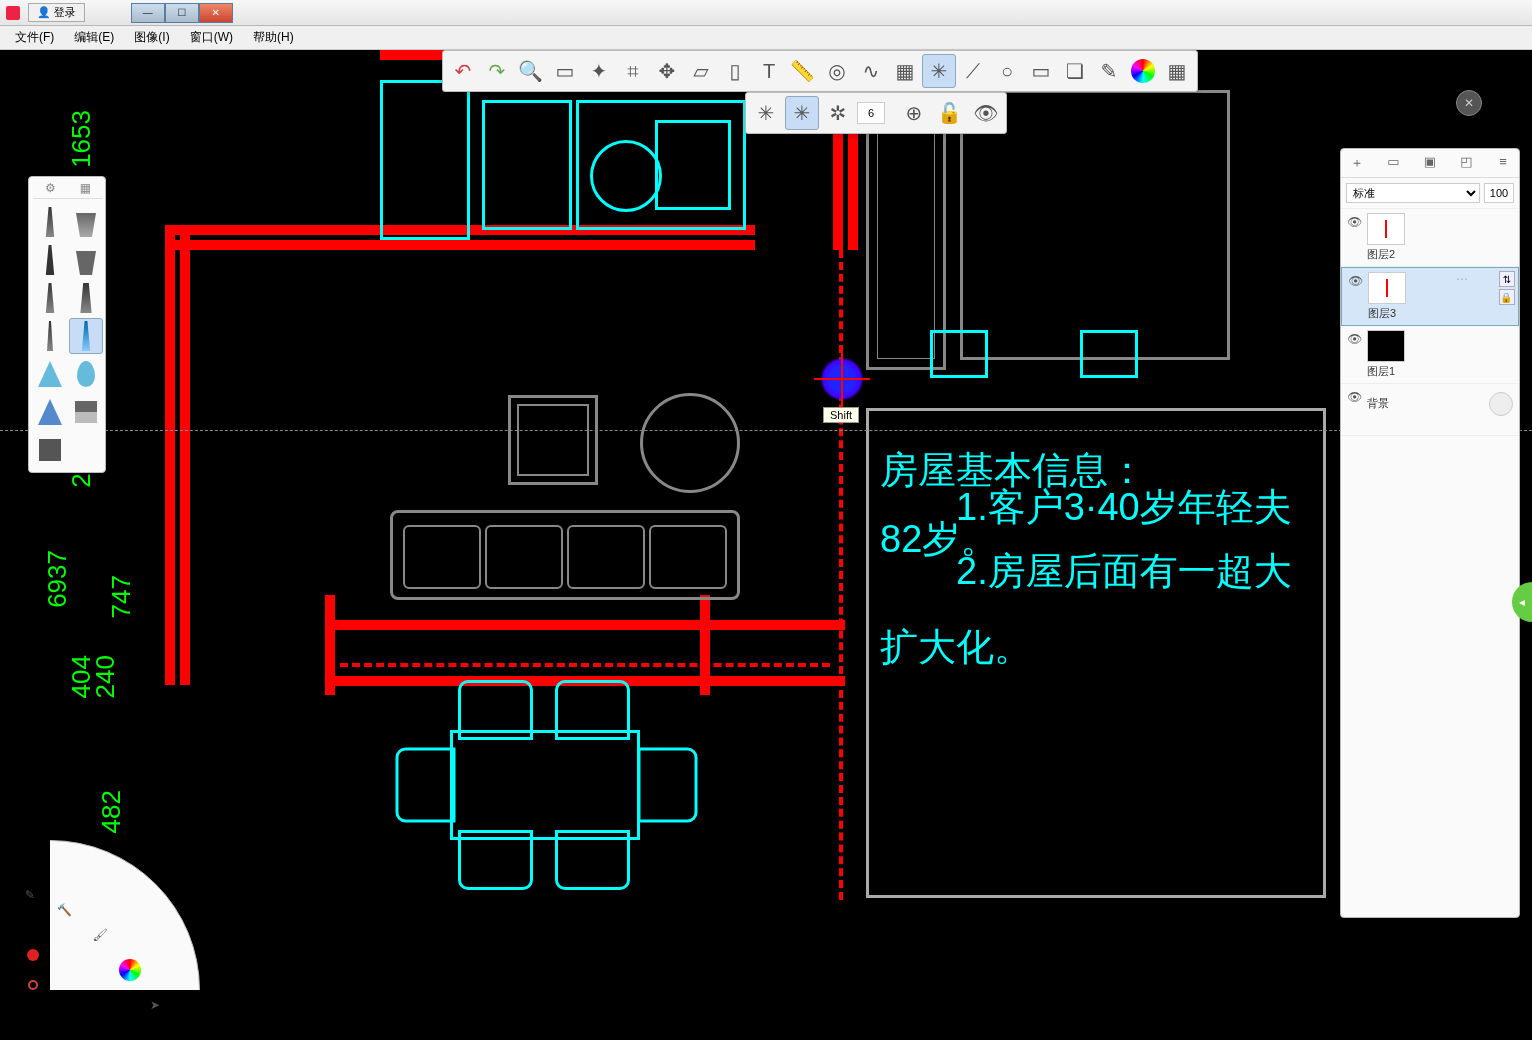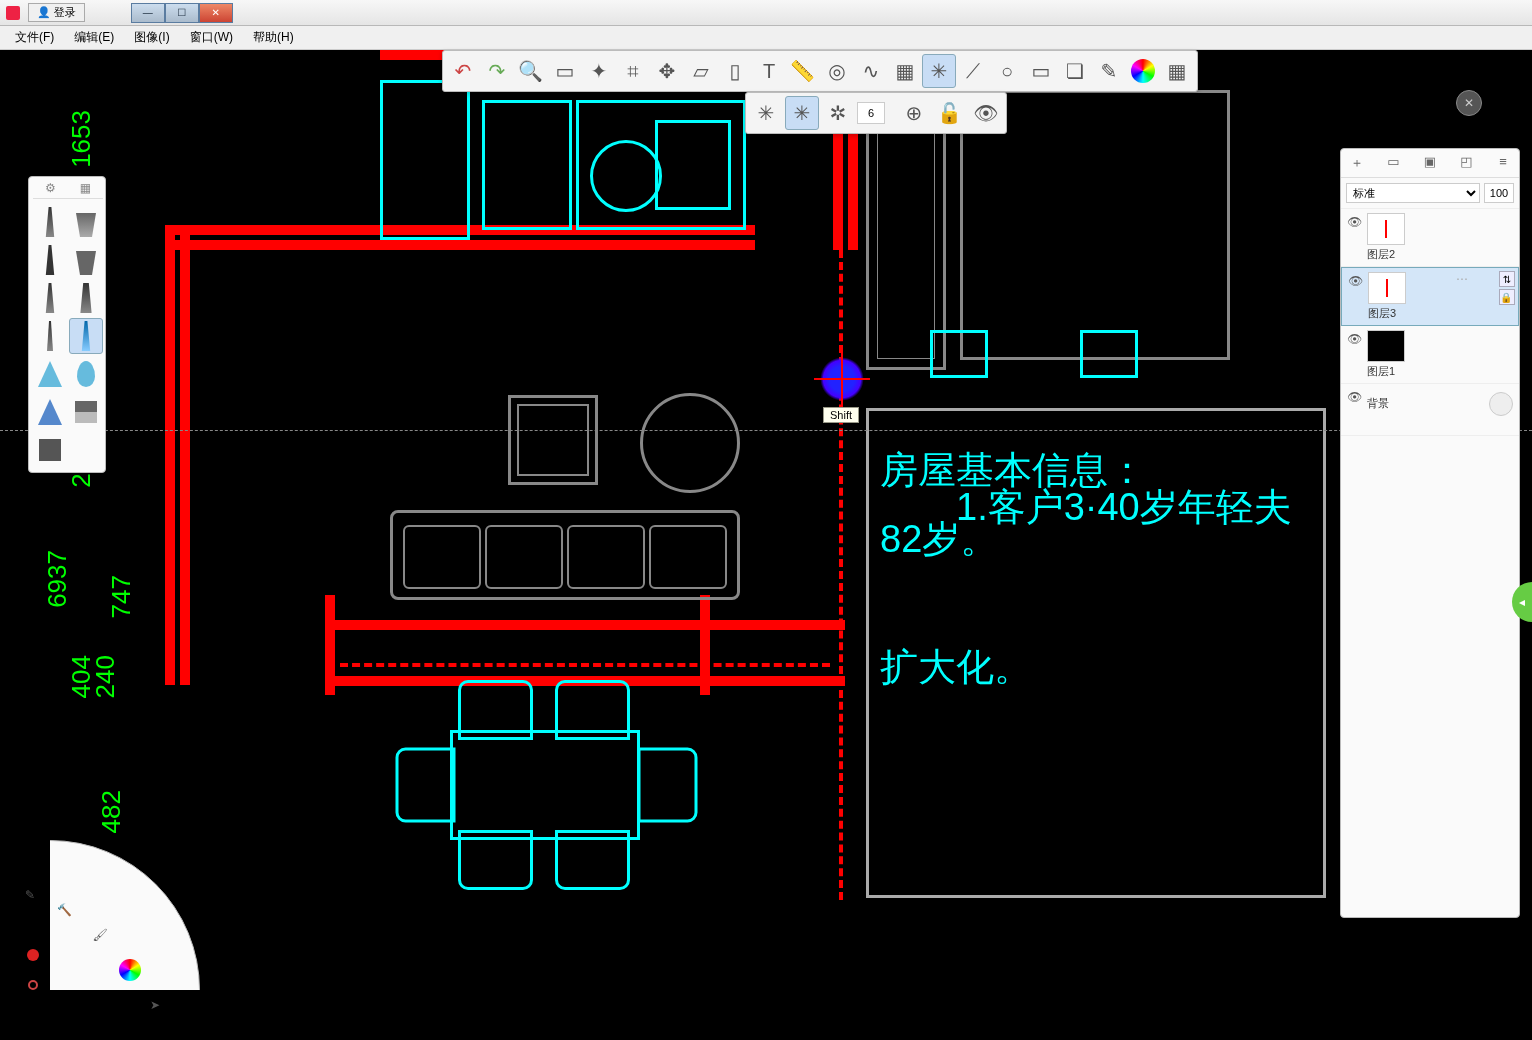--- a/index.html
+++ b/index.html
@@ -238,21 +238,22 @@
   <div class="chair" style="top:630px; left:555px"></div>
   <div class="chair" style="top:780px; left:458px; transform:rotate(180deg)"></div>
   <div class="chair" style="top:780px; left:555px; transform:rotate(180deg)"></div>
   <div class="chair" style="top:705px; left:388px; transform:rotate(-90deg)"></div>
   <div class="chair" style="top:705px; left:630px; transform:rotate(90deg)"></div>
 
   <div class="gray-box" style="top:358px; left:866px; width:460px; height:490px; border-color:#aaa"></div>
   <div class="cad-text" style="top:395px; left:880px">房屋基本信息：</div>
   <div class="cad-text" style="top:432px; left:880px">　　1.客户3·40岁年轻夫</div>
   <div class="cad-text" style="top:464px; left:880px">82岁。</div>
-  <div class="cad-text" style="top:592px; left:880px">扩大化。</div>
+  <div class="cad-text" style="top:496px; left:880px">　　2.房屋后面有一超大</div>
+  <div class="cad-text" style="top:572px; left:880px">扩大化。</div>
 </div>
 
 <div class="top-toolbar">
   <div class="tbtn" style="color:#c44">↶</div>
   <div class="tbtn" style="color:#6a5">↷</div>
   <div class="tbtn">🔍</div>
   <div class="tbtn">▭</div>
   <div class="tbtn">✦</div>
   <div class="tbtn">⌗</div>
   <div class="tbtn">✥</div>

